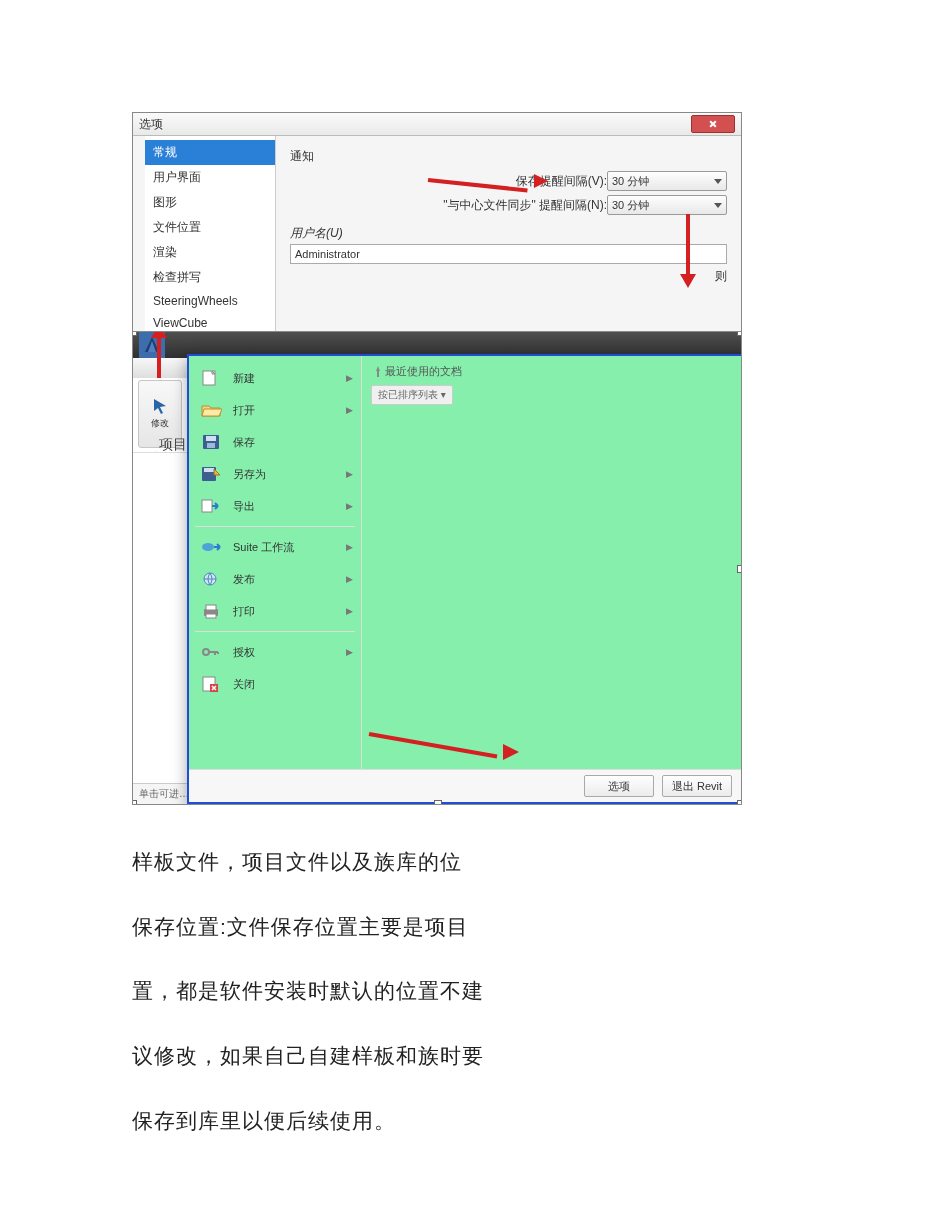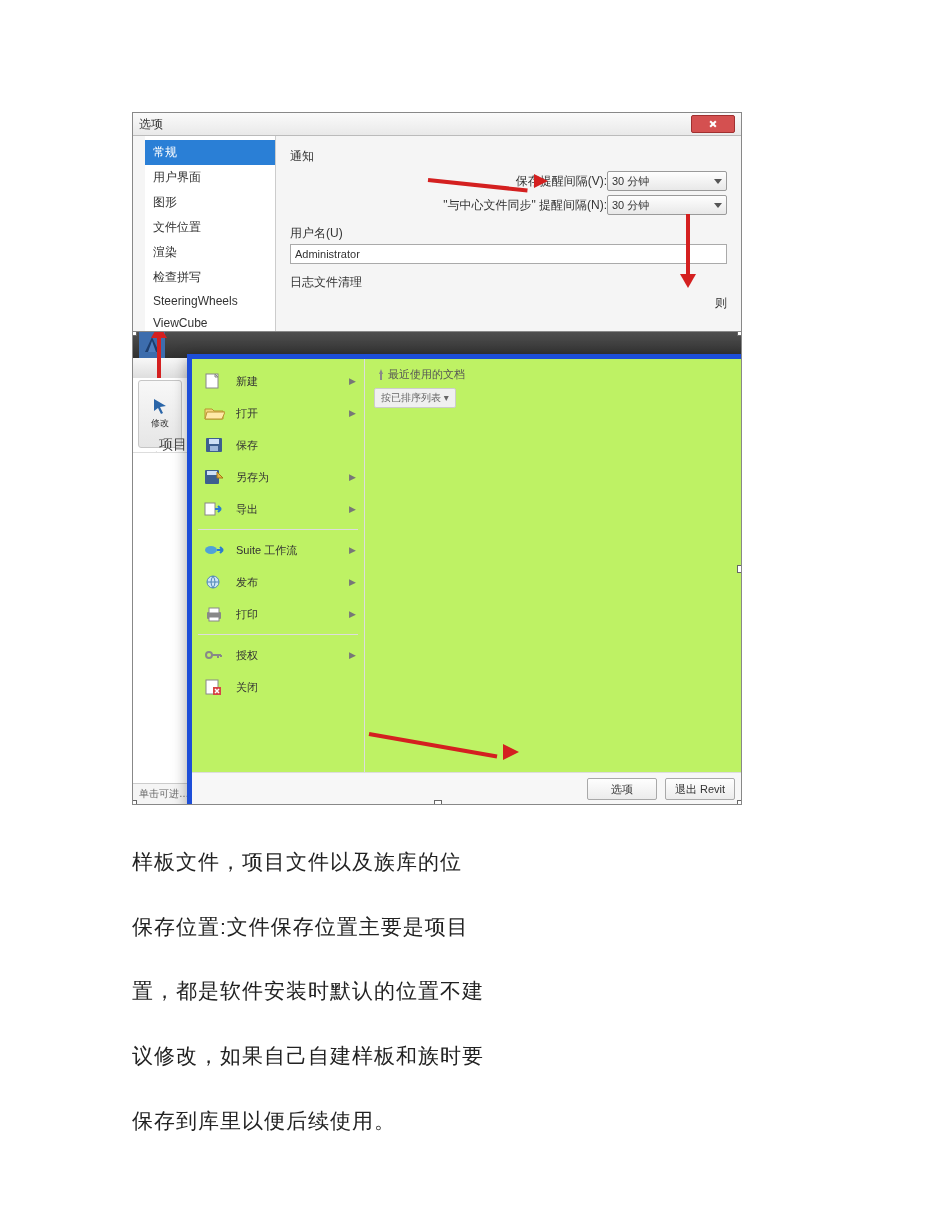--- a/index.html
+++ b/index.html
@@ -23,41 +23,41 @@
   .row{display:flex;align-items:center;justify-content:flex-end;margin:4px 0;font-size:12px;}
   .row label{white-space:nowrap;}
   .combo{display:flex;align-items:center;width:110px;height:18px;background:linear-gradient(#fefefe,#e8e8e8);
          border:1px solid #9a9a9a;border-radius:2px;padding:0 4px;font-size:11px;justify-content:space-between;}
   .combo .tri{width:0;height:0;border-left:4px solid transparent;border-right:4px solid transparent;border-top:5px solid #555;}
   .textline{border:1px solid #aaa;background:#fff;height:18px;padding:0 4px;font-size:11px;display:flex;align-items:center;margin-top:2px;}
   .spin{display:flex;align-items:center;gap:0;}
   .spin-input{width:32px;height:16px;border:1px solid #aaa;background:#fff;font-size:11px;padding:0 3px;}
   .spin-btns{display:flex;flex-direction:column;}
   .spin-btns div{width:14px;height:8px;border:1px solid #aaa;background:#eee;font-size:7px;line-height:6px;text-align:center;}
-  .section-label{margin-top:10px;}
+  .section-label{margin-top:10px;font-style:italic;}
   
   .arrow1{position:absolute;left:152px;top:40px;width:120px;height:8px;pointer-events:none;}
   .arrow1 .shaft{position:absolute;left:0;top:2px;width:100px;height:4px;background:#d42020;transform:rotate(6deg);transform-origin:left center;}
   .arrow1 .head{position:absolute;right:0;top:-2px;width:0;height:0;border-left:14px solid #d42020;border-top:7px solid transparent;border-bottom:7px solid transparent;}
   .arrow2{position:absolute;left:404px;top:78px;width:16px;height:74px;pointer-events:none;}
   .arrow2 .shaft{position:absolute;left:6px;top:0;width:4px;height:60px;background:#d42020;}
   .arrow2 .head{position:absolute;left:0;bottom:0;width:0;height:0;border-top:14px solid #d42020;border-left:8px solid transparent;border-right:8px solid transparent;}
 
   
   .dlg2{position:relative;height:472px;background:#efefef;border:1px solid #888;border-top:none;overflow:hidden;}
   .ribbon-top{height:26px;background:linear-gradient(#4f4f4f,#2f2f2f);display:flex;align-items:flex-end;}
   .rbtn{width:26px;height:26px;background:#3d6dad;margin-left:6px;position:relative;}
   .rbtn svg{position:absolute;left:3px;top:3px;}
   .qat{height:20px;background:linear-gradient(#f8f8f8,#dedede);border-bottom:1px solid #bbb;}
   .left-strip{position:absolute;left:0;top:46px;width:54px;bottom:0;background:#fff;border-right:1px solid #ccc;}
   .left-strip .bigbtn{margin:2px auto;width:42px;height:50px;background:linear-gradient(#f8f8f8,#e6e6e6);border:1px solid #c6c6c6;border-radius:3px;text-align:center;font-size:9px;padding-top:16px;}
   .left-strip .lbl{font-size:10px;text-align:center;margin-top:2px;color:#666;}
   .proj-label{position:absolute;left:0;top:104px;width:54px;text-align:right;font-size:14px;color:#444;}
   .tree{position:absolute;left:0;top:120px;width:54px;bottom:20px;background:#fff;border-top:1px solid #ddd;}
-  .menu-panel{position:absolute;left:54px;top:22px;width:553px;height:446px;background:#bef264;border:5px solid #1d4ed8;
+  .menu-panel{position:absolute;left:54px;top:22px;width:553px;height:446px;background:#86efac;border:2px solid #1d4ed8;
               box-shadow:0 4px 14px rgba(0,0,0,0.35);}
   .menu-left{position:absolute;left:0;top:0;width:172px;bottom:32px;border-right:1px solid #ddd;padding-top:6px;}
   .mitem{display:flex;align-items:center;gap:8px;padding:5px 8px;font-size:11px;color:#333;}
   .mitem .ic{width:28px;height:22px;display:flex;align-items:center;justify-content:center;color:#5a7aa0;}
   .mitem .arr{margin-left:auto;font-size:9px;color:#777;}
   .menu-sep{height:1px;background:#ddd;margin:4px 6px;}
   .menu-right{position:absolute;left:172px;right:0;top:0;bottom:32px;padding:8px 10px;}
   .menu-right .hd{display:flex;align-items:center;font-size:11px;color:#555;}
   .menu-right .srt{margin-top:6px;display:inline-flex;align-items:center;gap:4px;background:#f0f0f0;border:1px solid #ccc;
                    border-radius:2px;padding:2px 6px;font-size:10px;color:#666;}
@@ -117,21 +117,20 @@
             <label>"与中心文件同步" 提醒间隔(N):</label>
             <div class="combo">
               <span>30 分钟</span>
               <span class="tri"></span>
             </div>
           </div>
 
           <div class="section-label">用户名(U)</div>
           <div class="textline">Administrator</div>
 
-          <div class="section-label">日志文件清理</div>
           <div class="row">
             <label>则</label>
           </div>
 
           <div class="arrow1">
               <div class="shaft"></div>
               <div class="head"></div>
             </div>
           <div class="arrow2">
               <div class="shaft"></div>

